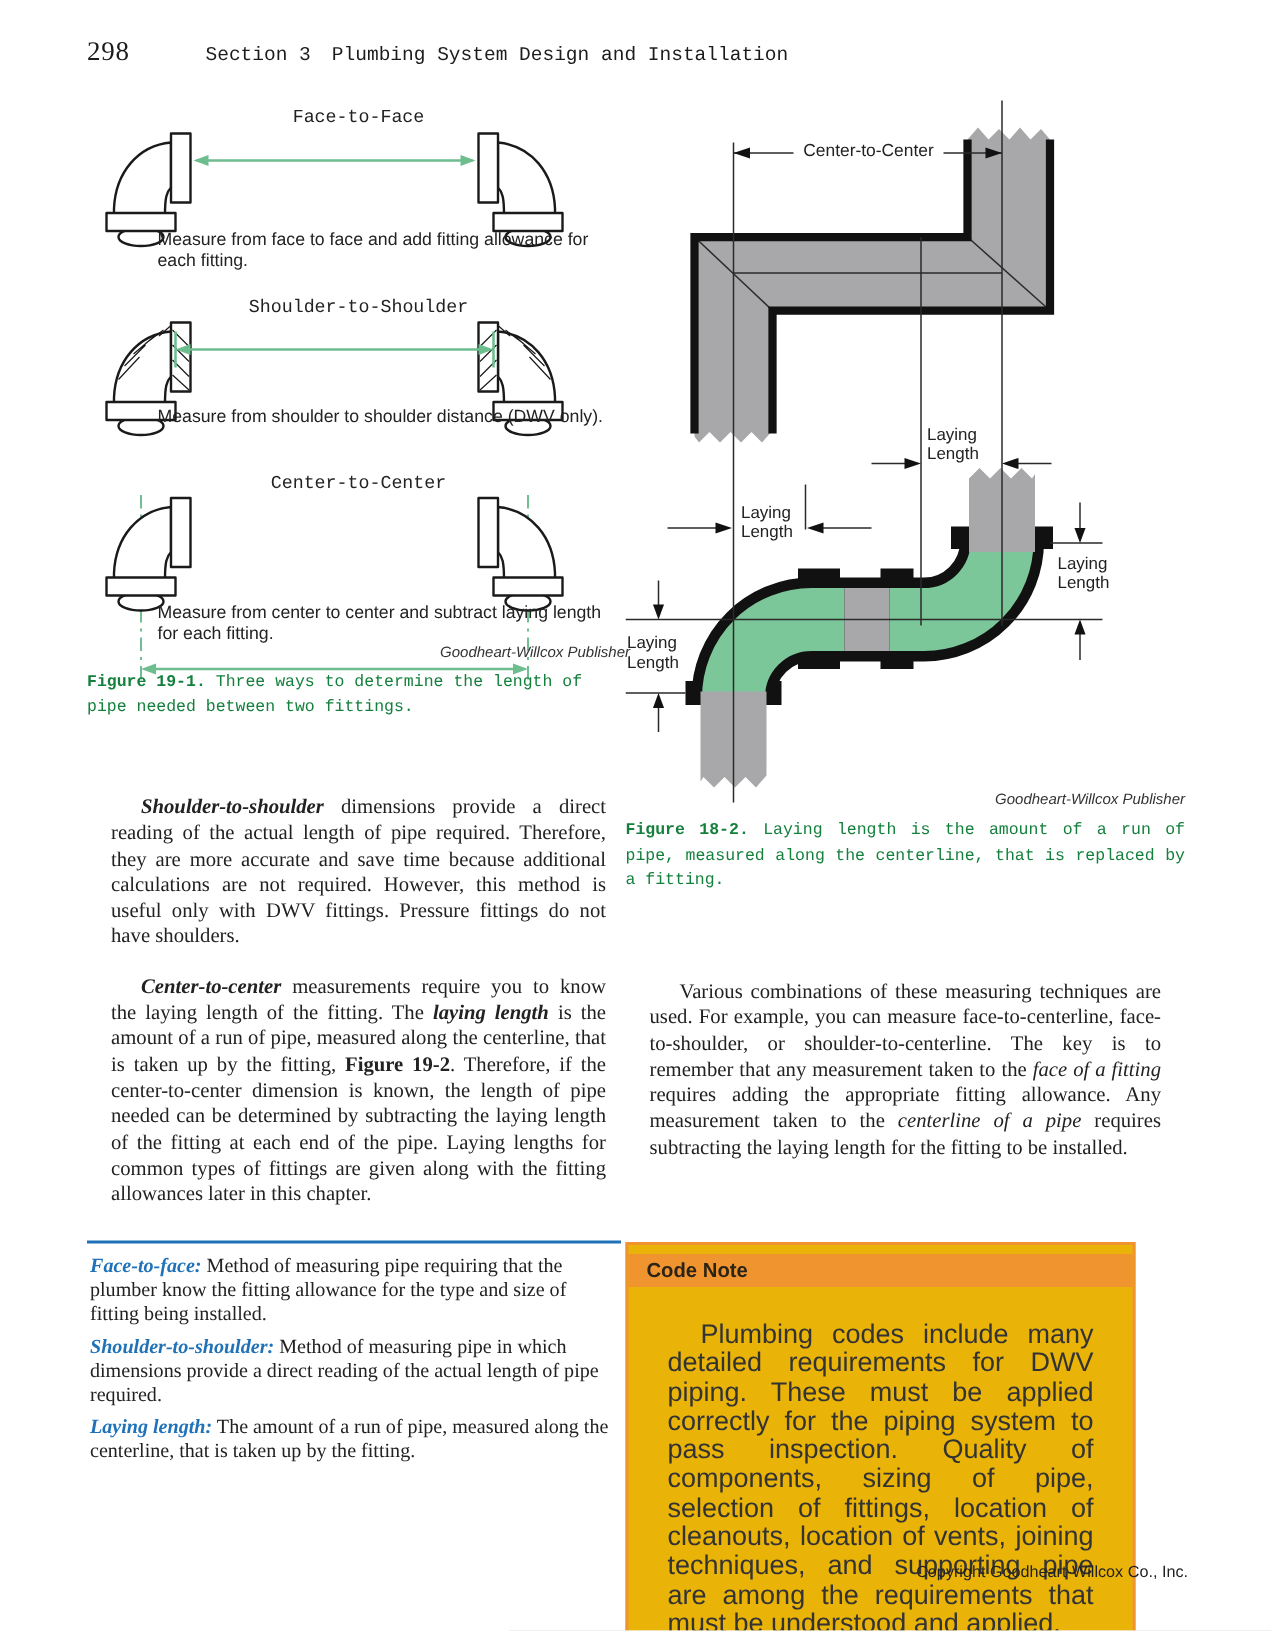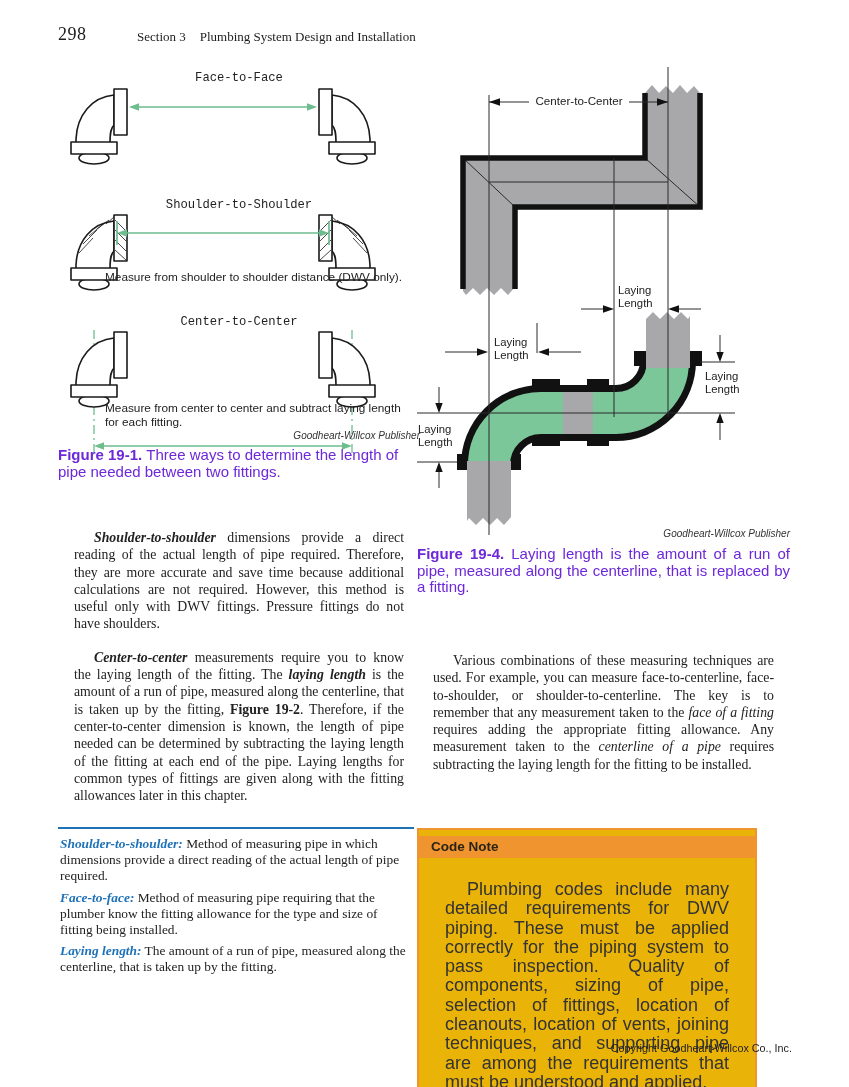--- a/index.html
+++ b/index.html
@@ -1,33 +1,33 @@
 <!DOCTYPE html>
 <html><head>
 <meta charset="utf-8">
 <style>
   html,body{margin:0;padding:0;background:#e8e8e8;}
   .page{position:relative;width:849px;height:1087px;background:#ffffff;margin:0 auto;
         font-family:"Liberation Serif",serif;color:#1c1c1c;overflow:hidden;}
   .sans{font-family:"Liberation Sans",sans-serif;}
   
   .pagenum{position:absolute;left:58px;top:24px;font-size:18px;letter-spacing:.5px;}
-  .runhead{position:absolute;left:137px;top:29px;font-size:13px;}
+  .runhead{position:absolute;left:137px;top:29px;font-size:13px;font-family:Liberation Mono, monospace;}
   .runhead .sec{margin-right:14px;}
   
   .col-left{position:absolute;left:58px;top:62px;width:362px;}
   .col-right{position:absolute;left:417px;top:55px;width:375px;}
   
   .fig1{position:absolute;left:0;top:0;width:362px;height:445px;}
   .dtitle{position:absolute;left:0;width:362px;text-align:center;font-size:12.2px;color:#222;font-family:Liberation Mono, monospace;}
   .dsvg{position:absolute;left:0;}
   .dcap{position:absolute;left:47px;width:300px;font-size:11.8px;line-height:14.2px;color:#222;}
   .credit{font-size:10px;font-style:italic;color:#333;text-align:right;}
   .fig1 .credit{position:absolute;right:0;top:368px;width:100%;}
-  .figcap{font-size:15px;line-height:16.6px;color:#6d28d9;}
+  .figcap{font-size:11px;line-height:16.6px;color:#15803d;font-family:Liberation Mono, monospace;}
   .fig1 .figcap{position:absolute;left:0;top:385px;width:362px;}
   
   .fit{fill:#fff;stroke:#1a1a1a;stroke-width:1.6;stroke-linejoin:round;}
   .hatch{fill:none;stroke:#1a1a1a;stroke-width:.8;}
   .garr{stroke:#6ebd8f;stroke-width:1.7;fill:none;}
   .ghead{fill:#6ebd8f;stroke:none;}
   .gdash{stroke:#6ebd8f;stroke-width:1.3;fill:none;stroke-dasharray:9 4 2 4;}
   .thin{stroke:#2a2a2a;stroke-width:1;fill:none;}
   .edge{stroke:#111;stroke-width:5.5;fill:none;}
   .pipe-black{stroke:#111;stroke-width:56;fill:none;}
@@ -89,20 +89,21 @@
           <rect class="fit" x="50" y="2" width="13" height="46"></rect>
           <ellipse class="fit" cx="30" cy="71" rx="15" ry="6"></ellipse>
           <rect class="fit" x="7" y="55" width="46" height="12"></rect>
         </g>
         <g>
           <line class="garr" x1="73" y1="24" x2="257" y2="24"></line>
           <polygon class="ghead" points="71,24 81,20.3 81,27.7"></polygon>
           <polygon class="ghead" points="259,24 249,20.3 249,27.7"></polygon>
         </g>
       </svg>
+      <div class="dcap sans" style="top:90px">Measure from face to face and add fitting allowance for each fitting.</div>
 
       <div class="dtitle sans" style="top:136px">Shoulder-to-Shoulder</div>
       <svg class="dsvg" style="top:147px" width="330" height="94" viewBox="0 0 330 94">
         <g transform="translate(6,4)">
           <path class="fit" d="M50,8 C28,10 13,28 12,52 L12,56 L46,56 C46,45 47,41 50,38 Z"></path>
           <rect class="fit" x="50" y="2" width="13" height="46"></rect>
           <ellipse class="fit" cx="30" cy="71" rx="15" ry="6"></ellipse>
           <rect class="fit" x="7" y="55" width="46" height="12"></rect>
           <path class="hatch" d="M15,40 L29,25 M19,31 L33,17 M25,23 L39,11 M33,16 L45,7 M42,11 L50,4"></path>
           <path class="hatch" d="M51,7 L62,18 M51,17 L62,28 M51,27 L62,38 M51,37 L62,47"></path>
@@ -153,22 +154,22 @@
       <div class="figcap sans"><span class="r-b">Figure 19-1. </span><span>Three ways to determine the length of pipe needed between two fittings.</span></div>
     </div>
 
     <div class="flow">
       <p class="para"><span class="r-bi">Shoulder-to-shoulder</span><span> dimensions provide a direct reading of the actual length of pipe required. Therefore, they are more accurate and save time because additional calculations are not required. However, this method is useful only with DWV fittings. Pressure fittings do not have shoulders.</span></p>
       <p class="para"><span class="r-bi">Center-to-center</span><span> measurements require you to know the laying length of the fitting. The </span><span class="r-bi">laying length</span><span> is the amount of a run of pipe, measured along the centerline, that is taken up by the fitting, </span><span class="r-b">Figure 19-2</span><span>. Therefore, if the center-to-center dimension is known, the length of pipe needed can be determined by subtracting the laying length of the fitting at each end of the pipe. Laying lengths for common types of fittings are given along with the fitting allowances later in this chapter.</span></p>
     </div>
 
     <div class="divider"></div>
     <div class="defs">
+      <p class="defitem"><span class="r-term">Face-to-face:</span><span> Method of measuring pipe requiring that the plumber know the fitting allowance for the type and size of fitting being installed.</span></p>
       <p class="defitem"><span class="r-term">Shoulder-to-shoulder:</span><span> Method of measuring pipe in which dimensions provide a direct reading of the actual length of pipe required.</span></p>
-      <p class="defitem"><span class="r-term">Face-to-face:</span><span> Method of measuring pipe requiring that the plumber know the fitting allowance for the type and size of fitting being installed.</span></p>
       <p class="defitem"><span class="r-term">Laying length:</span><span> The amount of a run of pipe, measured along the centerline, that is taken up by the fitting.</span></p>
     </div>
   </div>
 
   <div class="col-right">
 
     <div class="fig2">
       <svg width="432" height="492" viewBox="0 0 432 492">
 
         <path fill="#a8a8aa" d="M46,103 L228,103 L228,38 L235,30 L242,38 L249,31 L256,38 L263,30 L270,38 L277,31 L283,38
@@ -229,21 +230,21 @@
         <polygon class="ahead" points="303,358 299.3,368 306.7,368"></polygon>
       </svg>
 
       <div class="c2c">Center-to-Center</div>
       <div class="lay" style="left:201px;top:229px;width:48px;">Laying Length</div>
       <div class="lay" style="left:77px;top:281px;width:46px;">Laying Length</div>
       <div class="lay" style="left:288px;top:315px;width:50px;">Laying Length</div>
       <div class="lay" style="left:1px;top:368px;width:46px;">Laying Length</div>
 
       <div class="credit sans fig2credit">Goodheart-Willcox Publisher</div>
-      <div class="figcap sans fig2cap"><span class="r-b">Figure 19-4. </span><span>Laying length is the amount of a run of pipe, measured along the centerline, that is replaced by a fitting.</span></div>
+      <div class="figcap sans fig2cap"><span class="r-b">Figure 18-2. </span><span>Laying length is the amount of a run of pipe, measured along the centerline, that is replaced by a fitting.</span></div>
     </div>
 
     <div class="p3wrap">
       <p class="para"><span>Various combinations of these measuring techniques are used. For example, you can measure face-to-centerline, face-to-shoulder, or shoulder-to-centerline. The key is to remember that any measurement taken to the </span><span class="r-i">face of a fitting</span><span> requires adding the appropriate fitting allowance. Any measurement taken to the </span><span class="r-i">centerline of a pipe</span><span> requires subtracting the laying length for the fitting to be installed.</span></p>
     </div>
 
     <div class="codenote">
       <div class="cn-bar">Code Note</div>
       <p class="cn-body">Plumbing codes include many detailed requirements for DWV piping. These must be applied correctly for the piping system to pass inspection. Quality of components, sizing of pipe, selection of fittings, location of cleanouts, location of vents, joining techniques, and supporting pipe are among the requirements that must be understood and applied.</p>
     </div>

